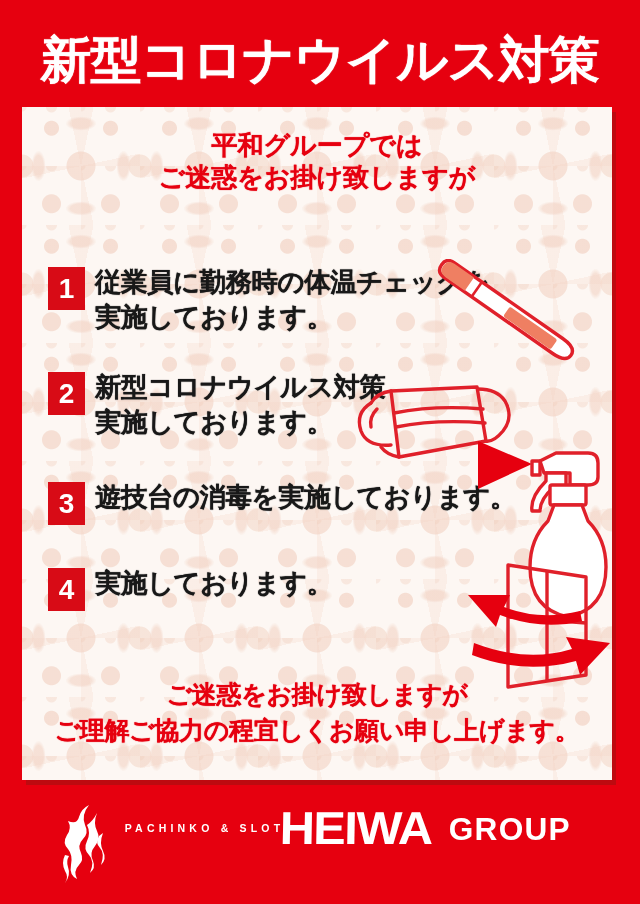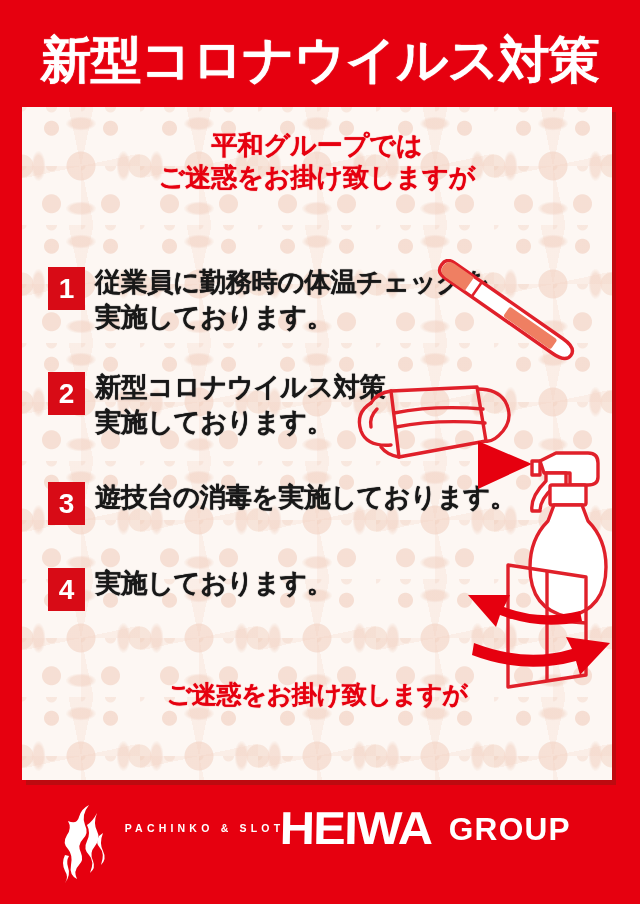--- a/index.html
+++ b/index.html
@@ -261,20 +261,21 @@
 
     <div class="item" id="item-4">
       <div class="badge">4</div>
       <div class="item-text">
         <div>実施しております。</div>
       </div>
     </div>
 
     <div id="closing">
       <div>ご迷惑をお掛け致しますが</div>
+      <div>ご理解ご協力の程宜しくお願い申し上げます。</div>
     </div>
 
     <div id="art">
 
       <svg class="art-svg" style="left:400px; top:152px;" width="180" height="110" viewBox="0 0 180 110">
         <g transform="rotate(35 90 55)">
           <path d="M14 46 L146 46 Q162 46 162 55 Q162 64 146 64 L14 64 Q4 64 4 55 Q4 46 14 46 Z" fill="#ffffff" stroke="#e0202a" stroke-width="3.4"></path>
           <path d="M14 47 L38 47 L38 63 L14 63 Q6 63 6 55 Q6 47 14 47 Z" fill="#ef7f62"></path>
           <rect x="84" y="50" width="58" height="12" rx="2.5" fill="#ef7f62"></rect>
           <line x1="47" y1="46" x2="47" y2="64" stroke="#e0202a" stroke-width="2.6"></line>

